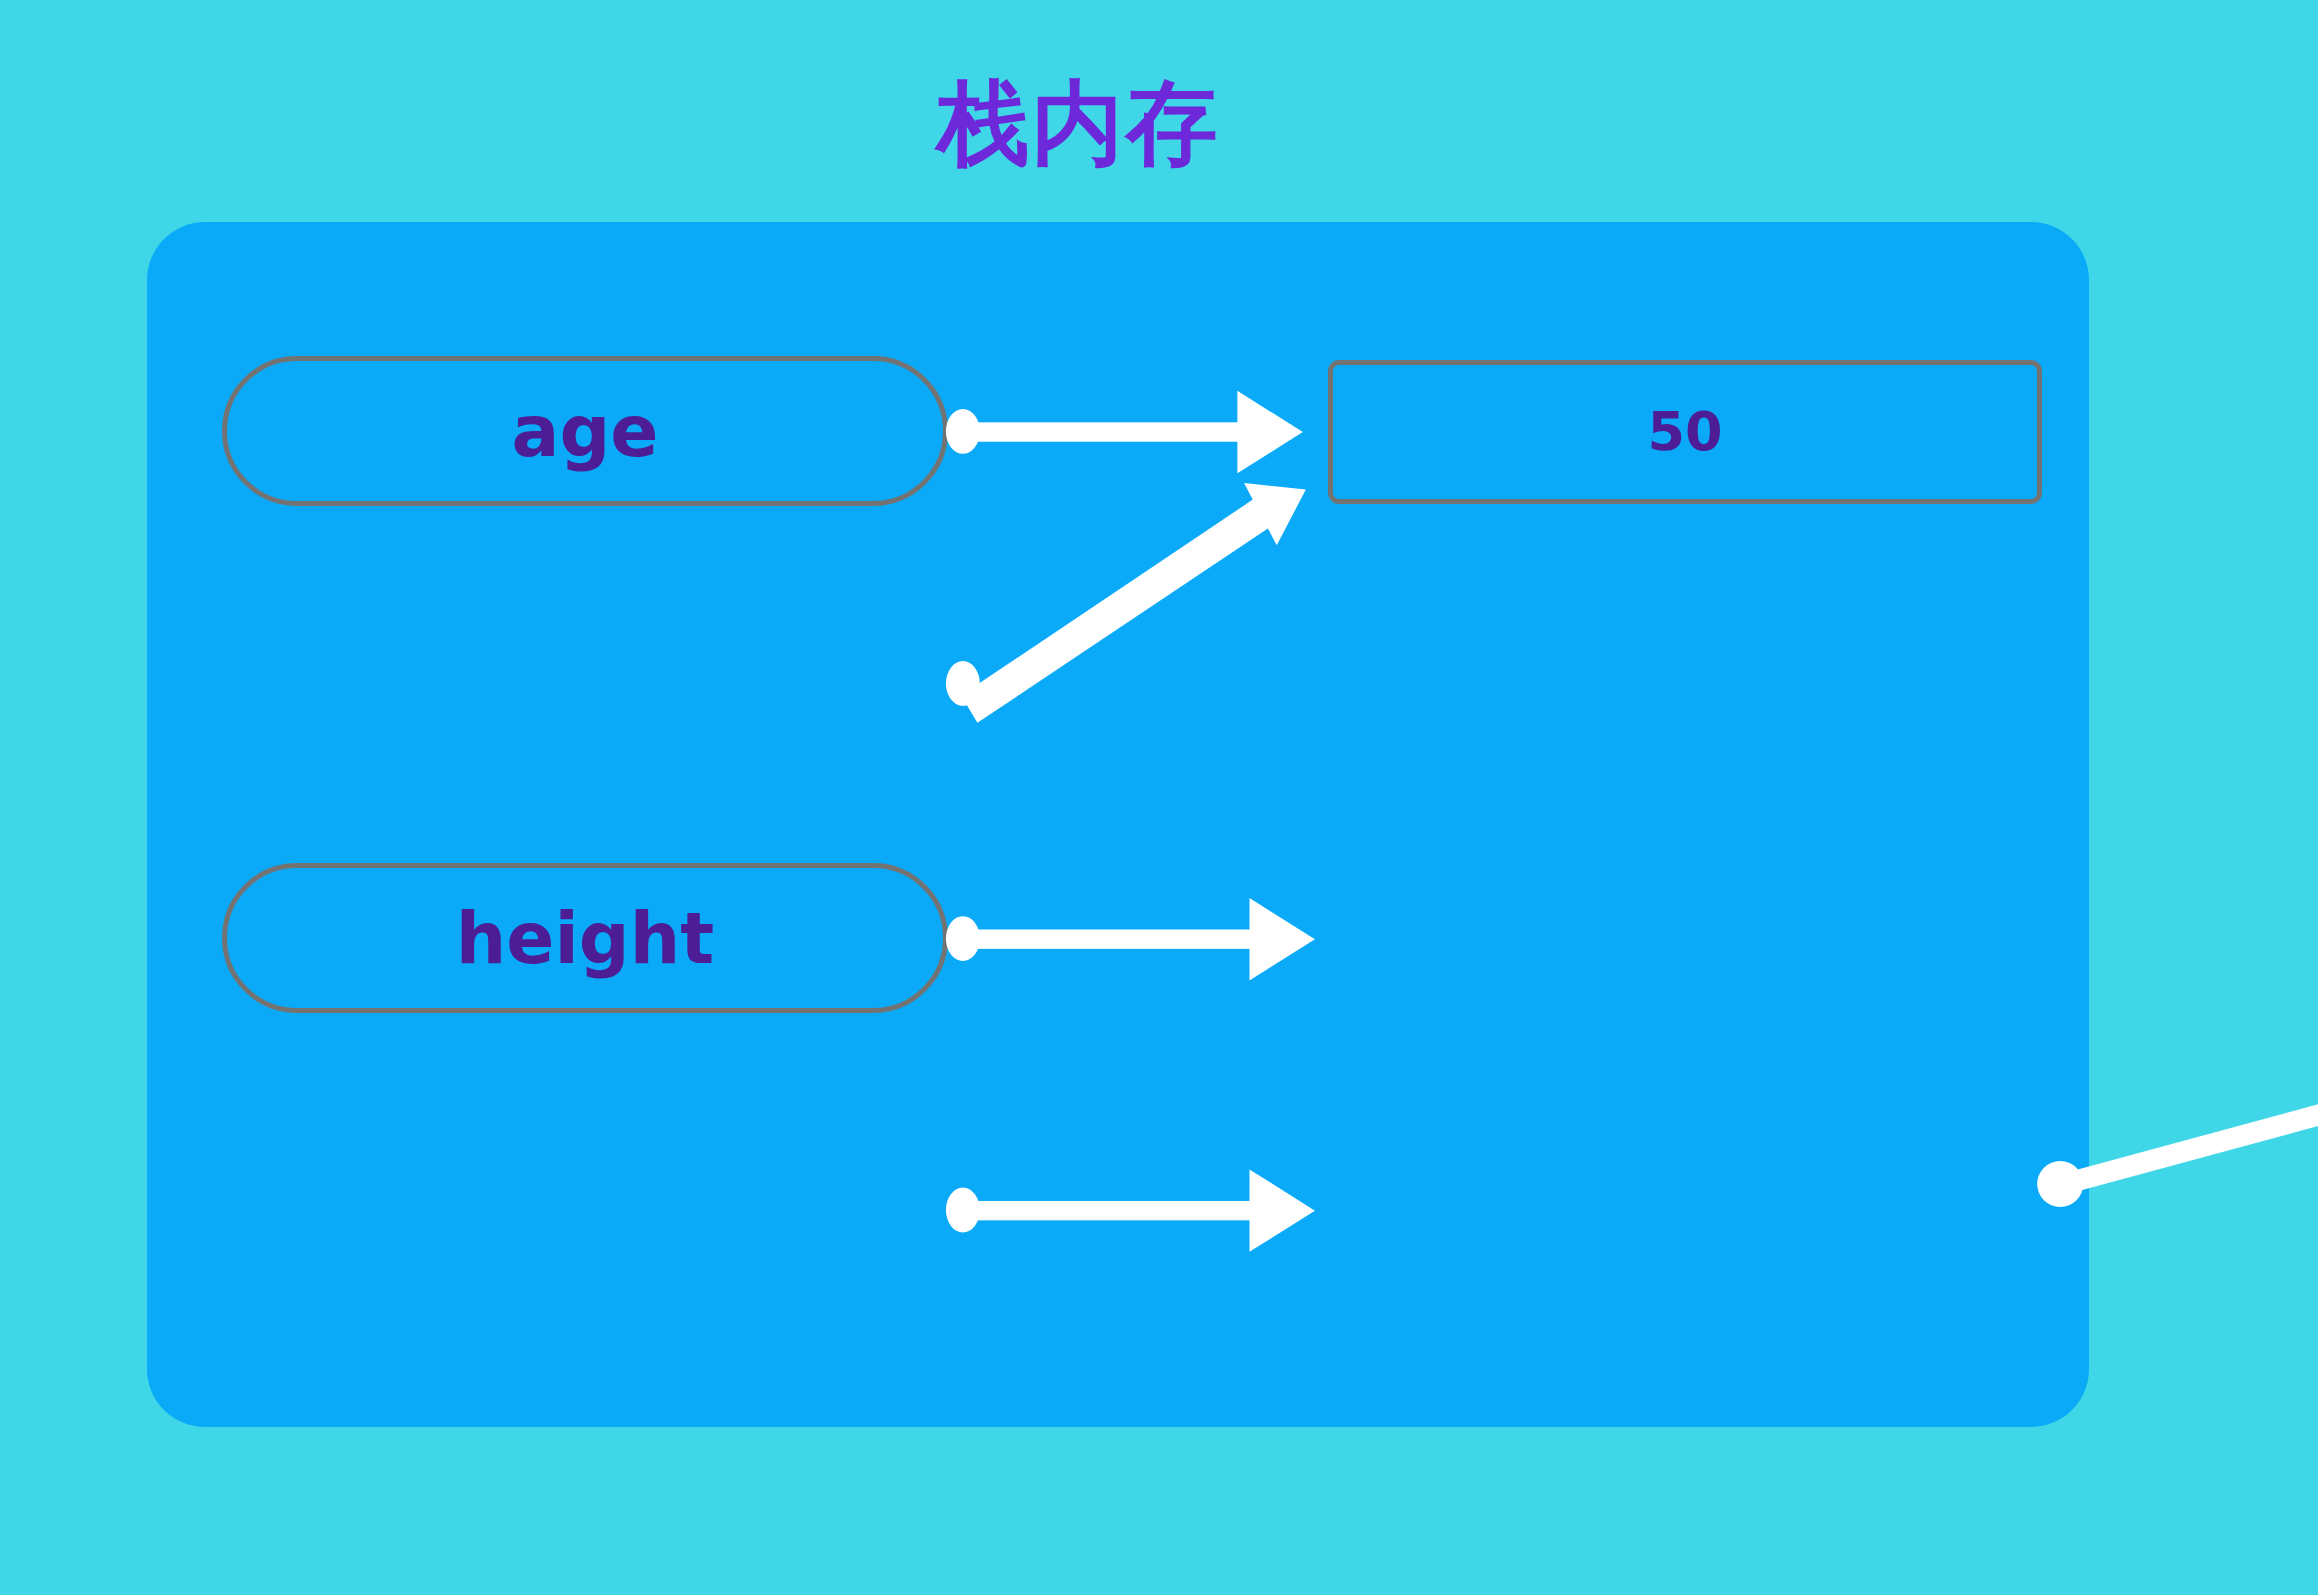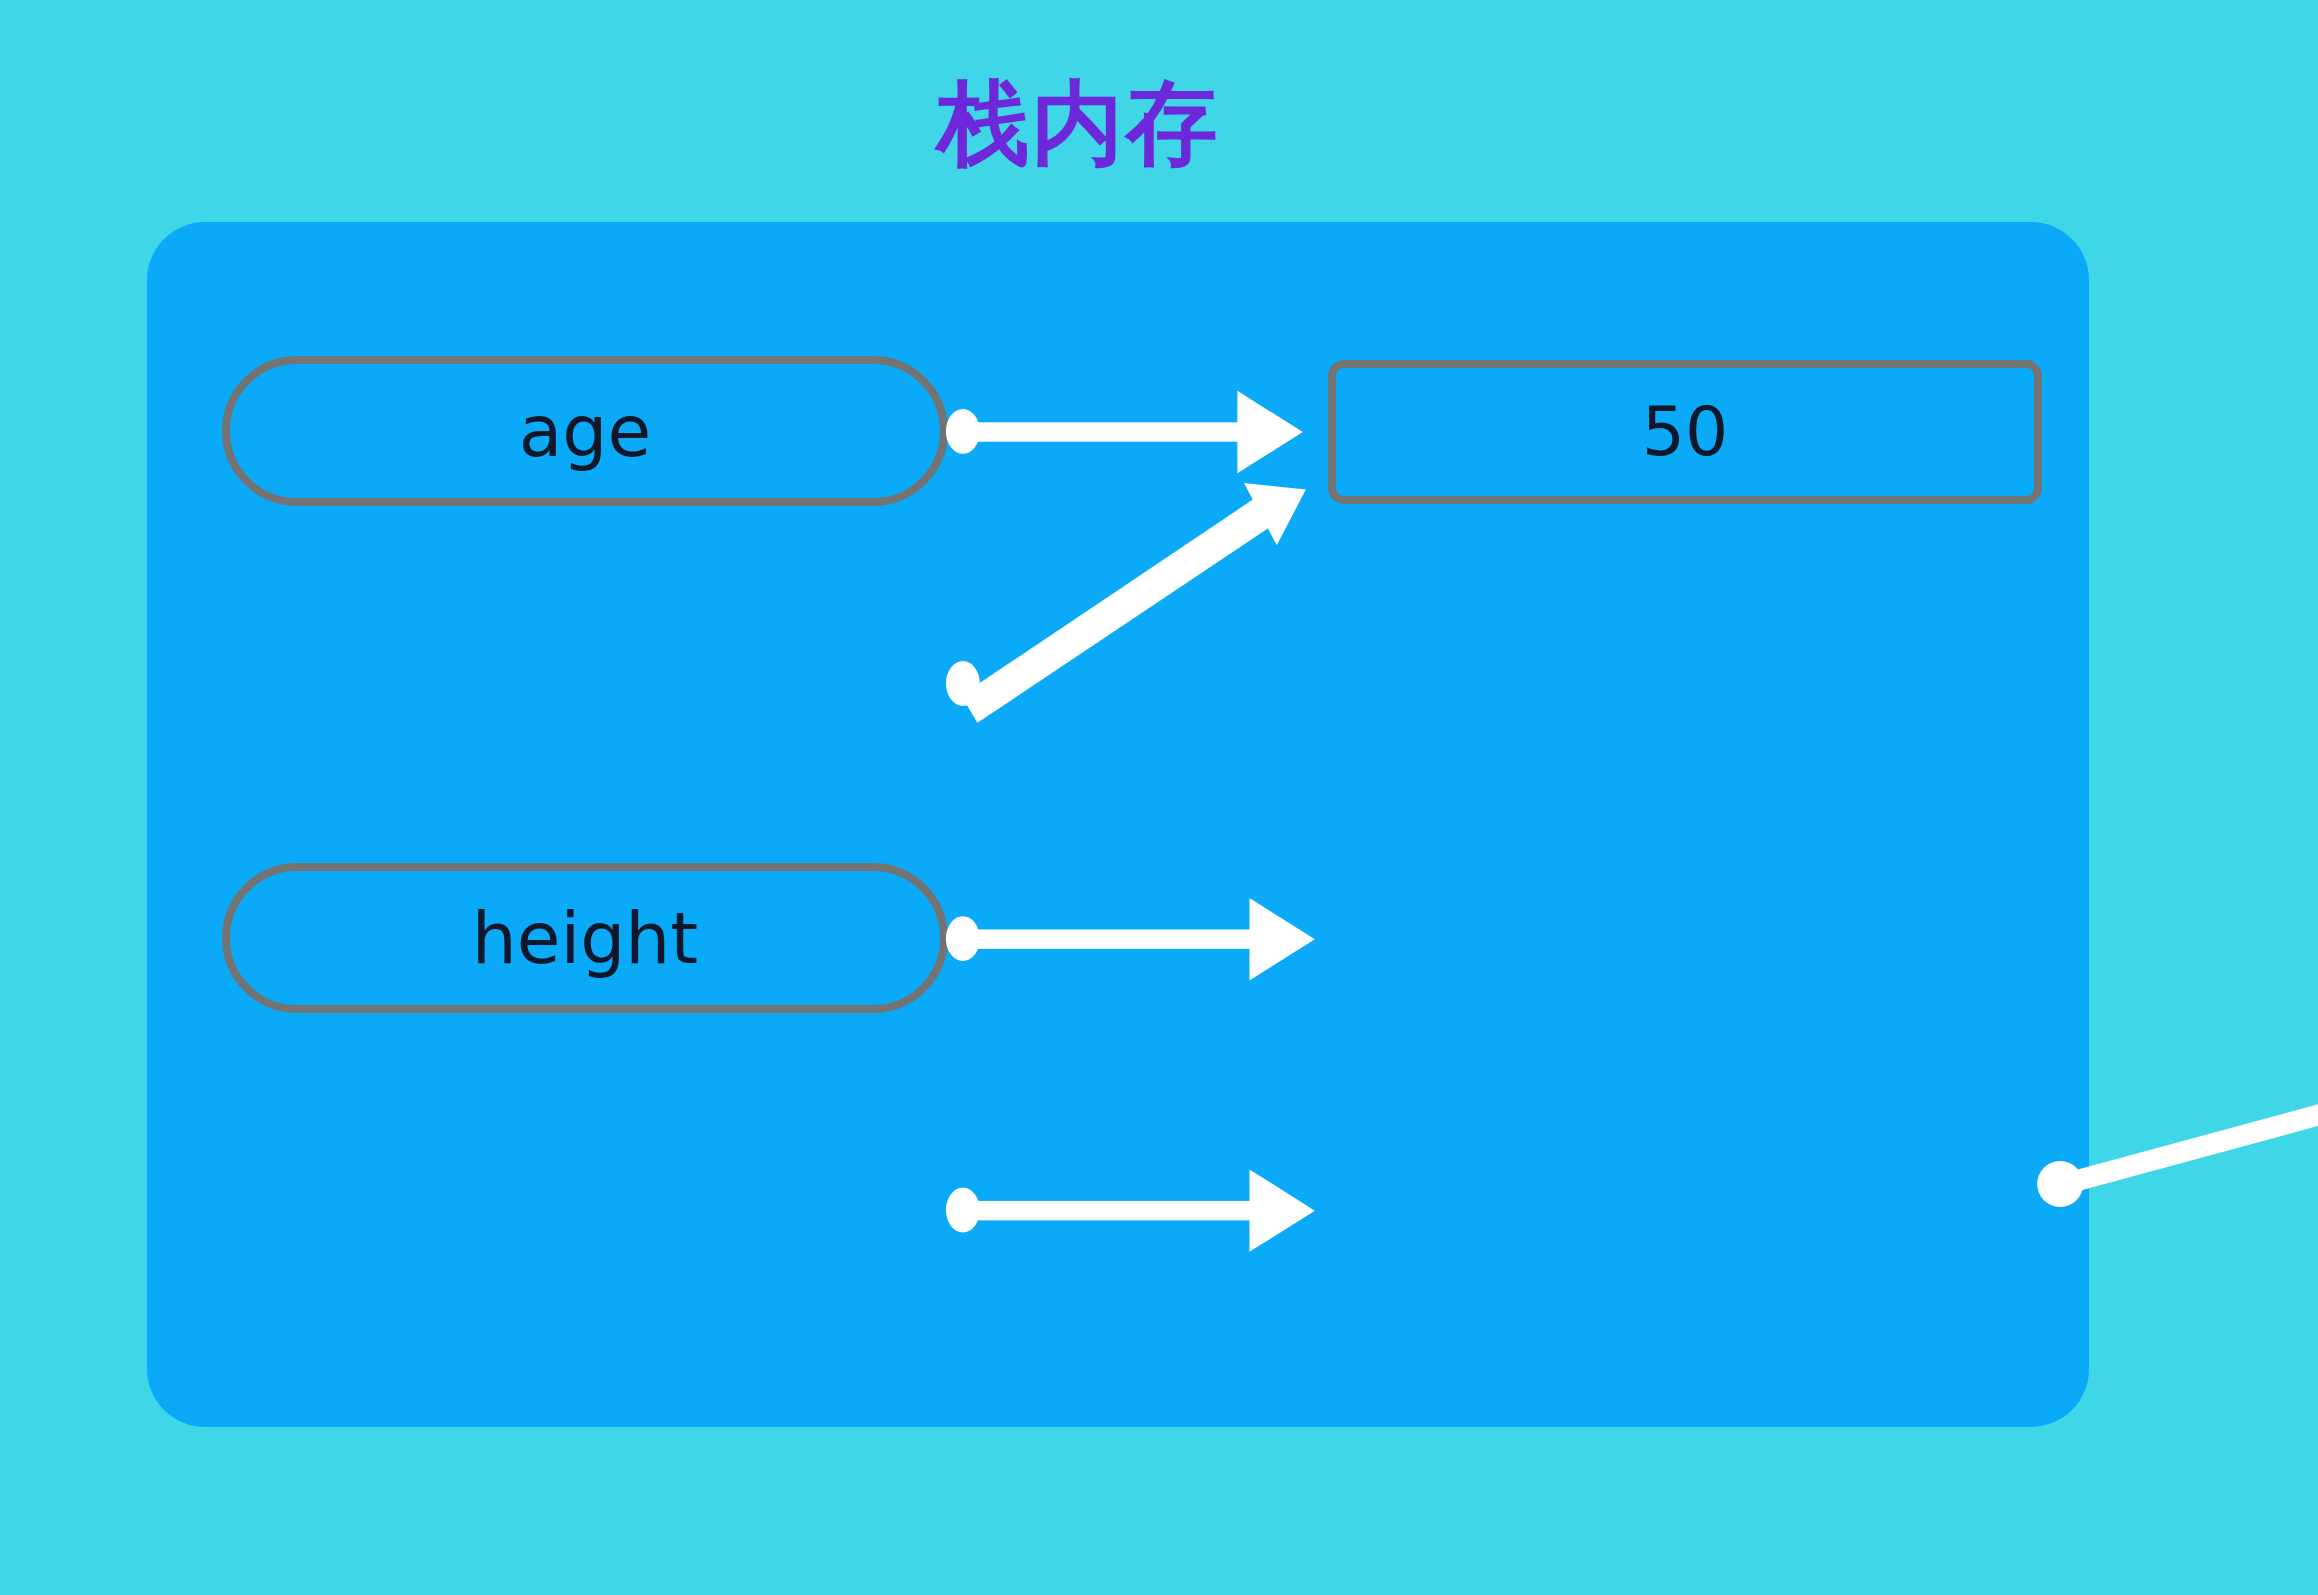--- a/index.html
+++ b/index.html
@@ -39,37 +39,37 @@
     width: 1942px;
     height: 1205px;
     background: #0aaaf8;
     border-radius: 58px;
   }
 
   
   .node {
     position: absolute;
     box-sizing: border-box;
-    border: 8px solid #737373;
+    border: 5px solid #737373;
     background: transparent;
-    color: #0f172a;
+    color: #4c1d95;
     display: flex;
     align-items: center;
     justify-content: center;
-    font-weight: 400;
+    font-weight: 700;
     line-height: 1;
     white-space: nowrap;
   }
   .node.var {
     border-radius: 605px;
     font-size: 71px;
   }
   .node.val {
-    border-radius: 16px;
-    font-size: 68px;
+    border-radius: 11px;
+    font-size: 54px;
   }
 
   
   .col-left { left: 222px; width: 726px; height: 150px; }
   .row1 { top: 356px; }
   .row2 { top: 609px; }
   .row3 { top: 863px; }
   .row4 { top: 1135px; }
 
   

